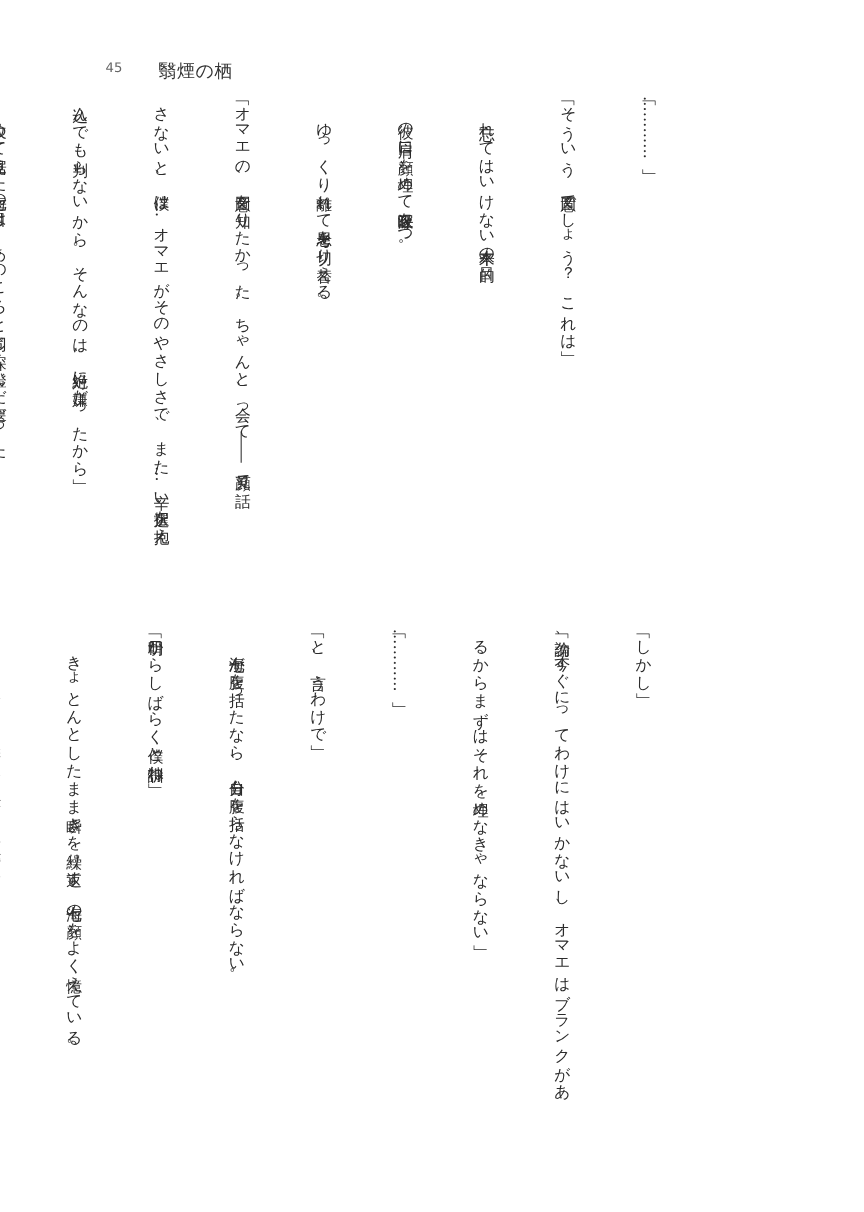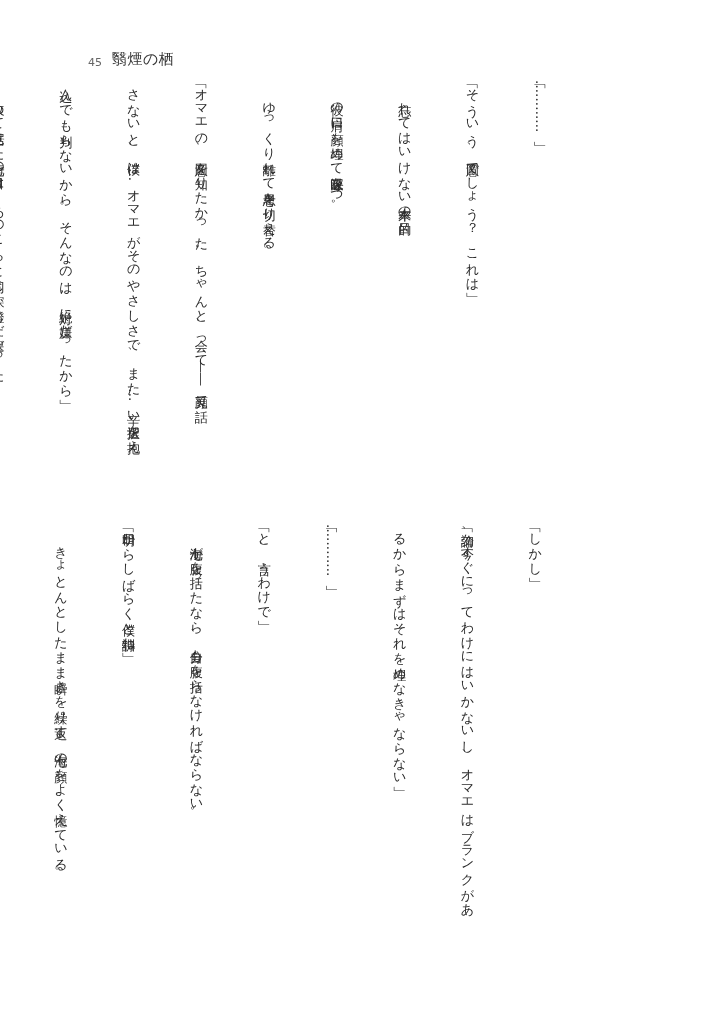--- a/index.html
+++ b/index.html
@@ -1,20 +1,20 @@
 <!DOCTYPE html>
 <html><head>
 <meta charset="utf-8">
 <style>
   html, body { margin: 0; padding: 0; background: #ffffff; }
   body { width: 720px; height: 1010px; position: relative; overflow: hidden;
          font-family: "DejaVu Serif", "Liberation Serif", serif; color: #2a2a2a; }
-  .header { position: absolute; left: 88px; top: 50px; display: flex; align-items: flex-end; gap: 10px; }
+  .header { position: absolute; left: 88px; top: 50px; display: flex; align-items: flex-start; gap: 10px; }
   .page-num { font-family: "DejaVu Sans", "Liberation Sans", sans-serif; font-size: 11px; color: #666; }
-  .running-title { font-size: 15px; color: #333; letter-spacing: 0.5px; }
+  .running-title { font-size: 15px; color: #333; letter-spacing: 0.5px; margin-left: 20px; }
   .block {
     position: absolute;
     writing-mode: vertical-rl;
     -webkit-writing-mode: vertical-rl;
     font-size: 13.1px;
     line-height: 22.6px;
     letter-spacing: 0;
     white-space: pre;
     color: #2b2b2b;
   }

